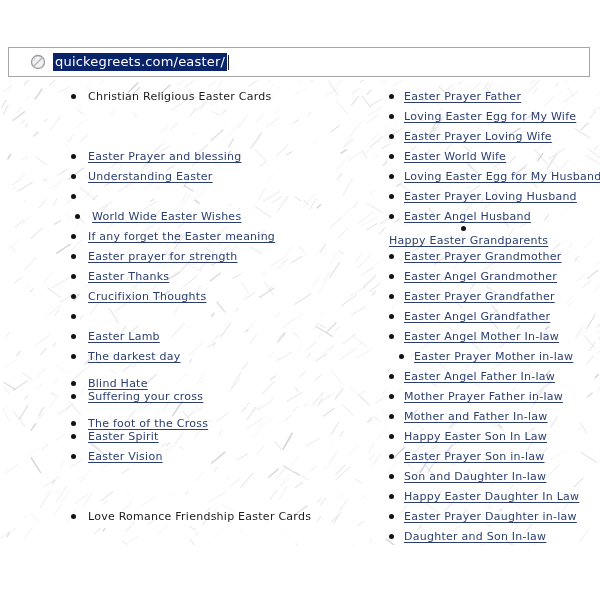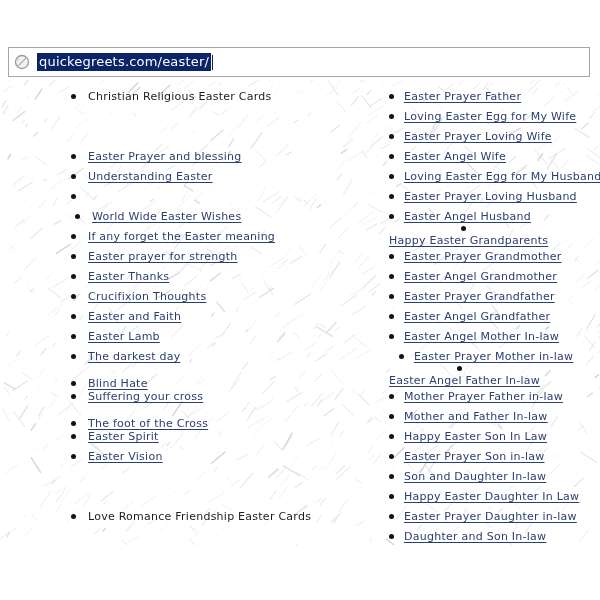--- a/index.html
+++ b/index.html
@@ -9,21 +9,21 @@
   }
   .screen{position:absolute;inset:0;width:600px;height:600px;background:#fff;overflow:hidden;}
 
   
   #texture-svg{position:absolute;left:0;top:80px;width:600px;height:465px;display:block;}
 
   
   .address-bar{
     position:absolute;left:8px;top:47px;width:582px;height:30px;
     background:#ffffff;border:1px solid #a6a6a6;box-sizing:border-box;
-    display:flex;align-items:center;padding-left:5px;z-index:5;
+    display:flex;align-items:center;padding-left:21px;z-index:5;
   }
   .globe{width:16px;height:16px;flex:0 0 auto;}
   .url-sel{
     margin-left:7px;
     background:var(--sel-bg,#0a246a);color:var(--sel-fg,#ffffff);
     font-size:13px;letter-spacing:0.2px;padding:1px 2px 2px 2px;white-space:pre;
   }
   .caret{width:1px;height:15px;background:#222;margin-left:1px;}
 
   
@@ -989,21 +989,20 @@
       <div class="item col-left" style="top: 267px; left: 71px;">
         <span class="bullet"></span>
         <a class="label" href="#">Easter Thanks</a>
       </div>
       <div class="item col-left" style="top: 287px; left: 71px;">
         <span class="bullet"></span>
         <a class="label" href="#">Crucifixion Thoughts</a>
       </div>
       <div class="item col-left" style="top: 307px; left: 71px;">
         <span class="bullet"></span>
-        <a class="label" href="#">Easter and Faith</a>
       </div>
       <div class="item col-left" style="top: 327px; left: 71px;">
         <span class="bullet"></span>
         <a class="label" href="#">Easter Lamb</a>
       </div>
       <div class="item col-left" style="top: 347px; left: 71px;">
         <span class="bullet"></span>
         <a class="label" href="#">The darkest day</a>
       </div>
       <div class="item col-left" style="top: 374px; left: 71px;">
@@ -1039,21 +1038,21 @@
       <div class="item col-right" style="top: 107px; left: 389px;">
         <span class="bullet"></span>
         <a class="label" href="#">Loving Easter Egg for My Wife</a>
       </div>
       <div class="item col-right" style="top: 127px; left: 389px;">
         <span class="bullet"></span>
         <a class="label" href="#">Easter Prayer Loving Wife</a>
       </div>
       <div class="item col-right" style="top: 147px; left: 389px;">
         <span class="bullet"></span>
-        <a class="label" href="#">Easter Angel Wife</a>
+        <a class="label" href="#">Easter World Wife</a>
       </div>
       <div class="item col-right" style="top: 167px; left: 389px;">
         <span class="bullet"></span>
         <a class="label" href="#">Loving Easter Egg for My Husband</a>
       </div>
       <div class="item col-right" style="top: 187px; left: 389px;">
         <span class="bullet"></span>
         <a class="label" href="#">Easter Prayer Loving Husband</a>
       </div>
       <div class="item col-right" style="top: 207px; left: 389px;">
@@ -1081,21 +1080,21 @@
         <a class="label" href="#">Easter Angel Grandfather</a>
       </div>
       <div class="item col-right" style="top: 327px; left: 389px;">
         <span class="bullet"></span>
         <a class="label" href="#">Easter Angel Mother In-law</a>
       </div>
       <div class="item col-right" style="top: 347px; left: 399px;">
         <span class="bullet"></span>
         <a class="label" href="#">Easter Prayer Mother in-law</a>
       </div>
-      <div class="item col-right" style="top: 367px; left: 389px; flex-direction: column;">
+      <div class="item col-right" style="top: 367px; left: 389px;">
         <span class="bullet"></span>
         <a class="label" href="#">Easter Angel Father In-law</a>
       </div>
       <div class="item col-right" style="top: 387px; left: 389px;">
         <span class="bullet"></span>
         <a class="label" href="#">Mother Prayer Father in-law</a>
       </div>
       <div class="item col-right" style="top: 407px; left: 389px;">
         <span class="bullet"></span>
         <a class="label" href="#">Mother and Father In-law</a>

